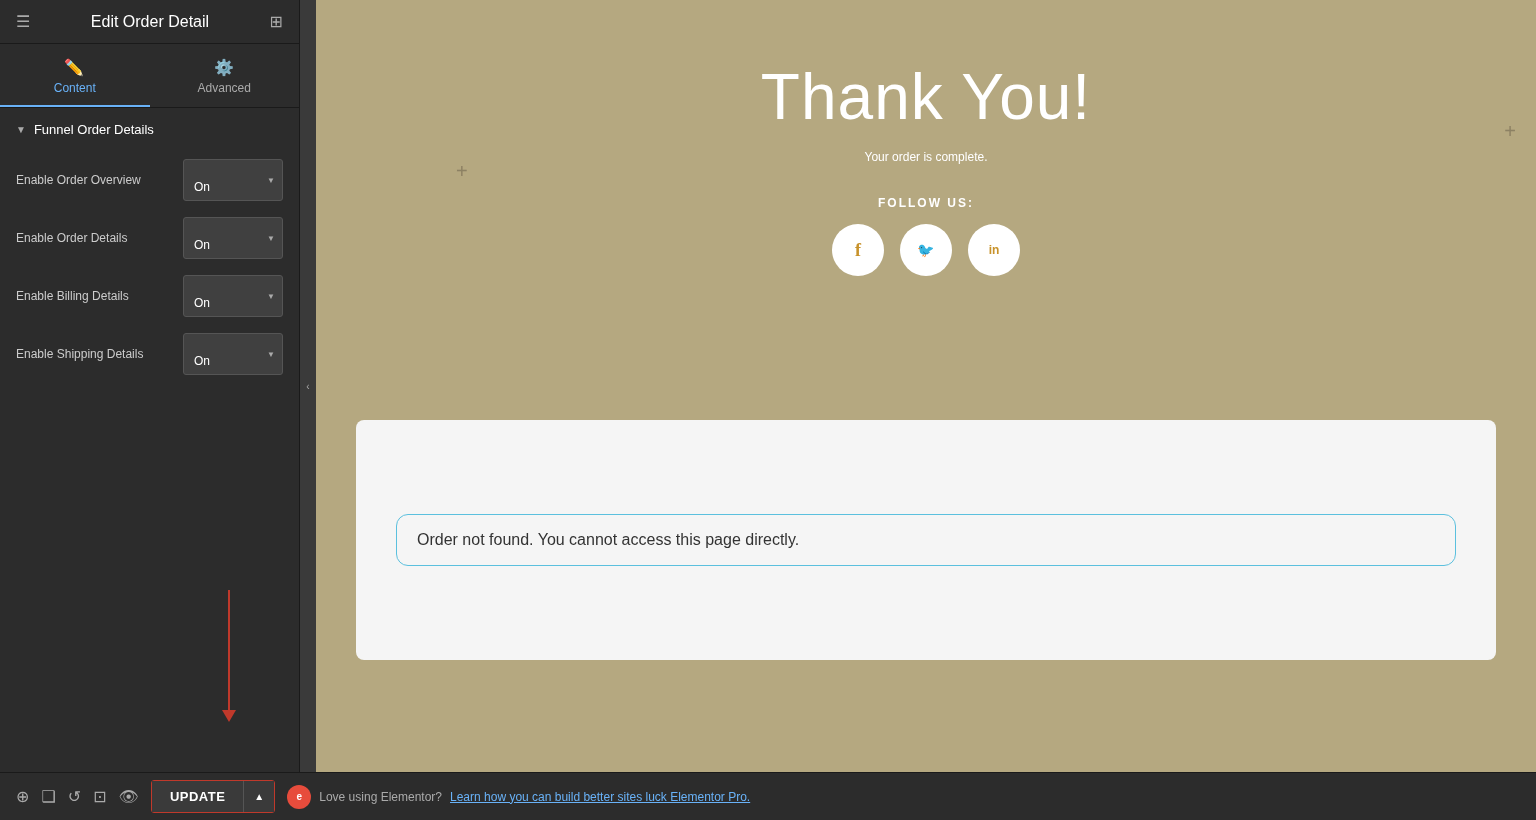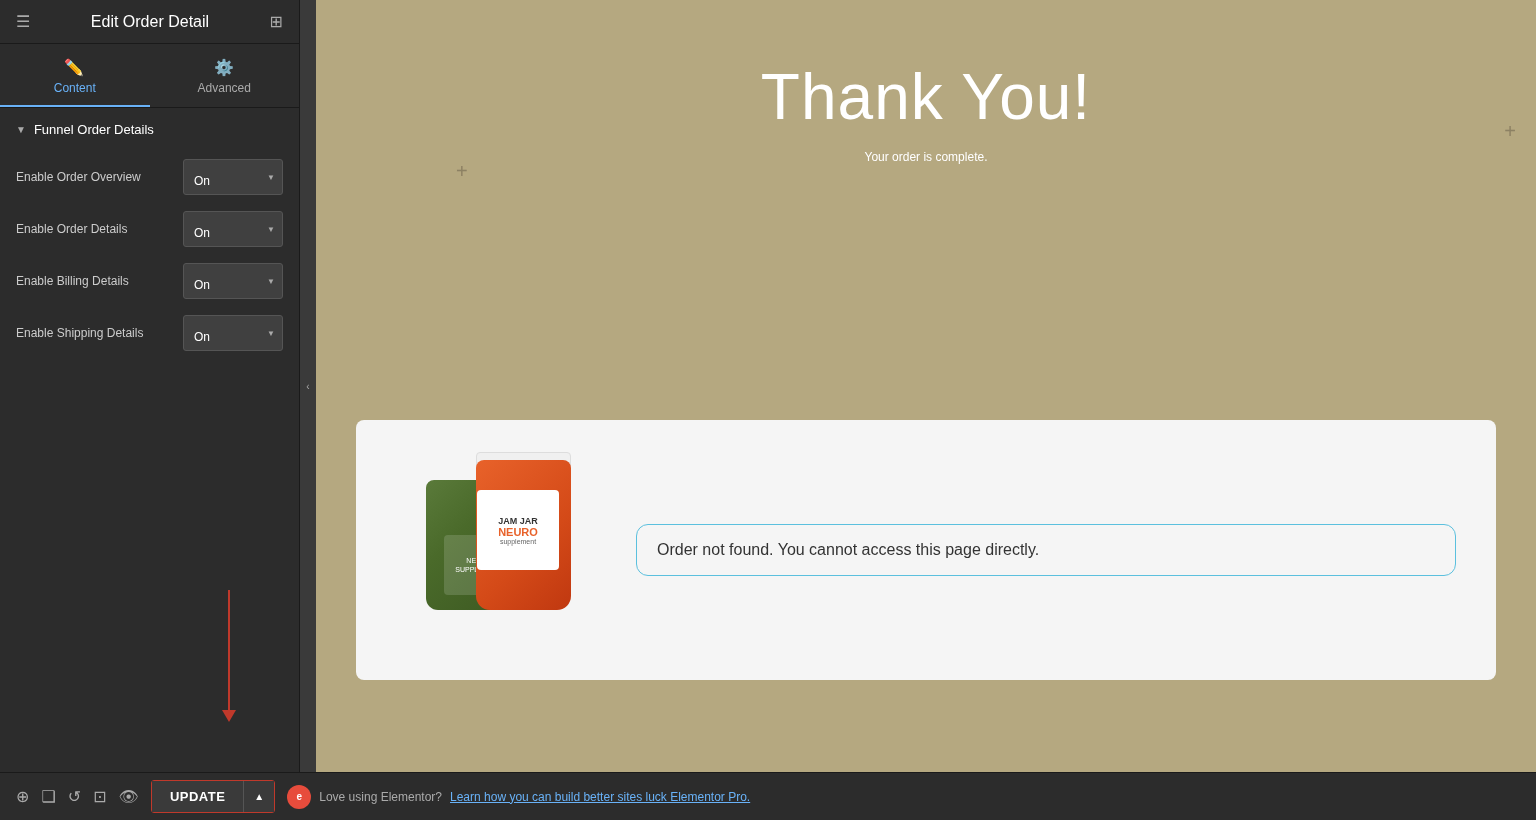--- a/index.html
+++ b/index.html
@@ -22,21 +22,21 @@
     .sidebar-tab .tab-icon { font-size: 16px; }
 
     
     .sidebar-content { flex: 1; padding: 0; overflow-y: auto; }
     .section-header { display: flex; align-items: center; gap: 8px; padding: 14px 16px; cursor: pointer; color: #fff; font-size: 13px; font-weight: 500; }
     .section-header .chevron { font-size: 10px; color: #aaa; }
 
     .form-group { padding: 8px 16px; display: flex; align-items: center; justify-content: space-between; }
     .form-label { color: #ccc; font-size: 12px; flex: 1; }
     .form-select-wrapper { position: relative; }
-    .form-select { background: #404040; border: 1px solid #555; color: #fff; font-size: 12px; padding: 14px 24px 6px 10px; border-radius: 3px; appearance: none; cursor: pointer; min-width: 100px; }
+    .form-select { background: #404040; border: 1px solid #555; color: #fff; font-size: 12px; padding: 20px 24px 6px 10px; border-radius: 3px; appearance: none; cursor: pointer; min-width: 100px; }
     .form-select-wrapper::after { content: '▼'; position: absolute; right: 8px; top: 50%; transform: translateY(-50%); font-size: 8px; color: #aaa; pointer-events: none; }
 
     
     .collapse-handle { width: 16px; background: #3a3a3a; display: flex; align-items: center; justify-content: center; cursor: pointer; color: #aaa; font-size: 10px; position: relative; }
 
     
     .canvas-area { flex: 1; background: #b5a880; display: flex; flex-direction: column; overflow-y: auto; position: relative; }
 
     
     .thank-you-section { background: #b5a880; padding: 40px 20px; display: flex; flex-direction: column; align-items: center; position: relative; min-height: 420px; }
@@ -173,44 +173,39 @@
 
     <div class="canvas-area">
 
       <div class="thank-you-section">
         <span class="plus-icon-tl">+</span>
         <span class="plus-icon-tr">+</span>
 
         <h1 class="thank-you-title">Thank You!</h1>
         <p class="thank-you-subtitle">Your order is complete.</p>
 
+        <div class="follow-section">
+          <div class="follow-label">FOLLOW US:</div>
+          <div class="social-icons">
+            <div class="social-btn">
+              <span style="font-weight:700;font-family:serif;">f</span>
+            </div>
+            <div class="social-btn">
+              <span style="font-size:14px;">🐦</span>
+            </div>
+            <div class="social-btn">
+              <span style="font-size:12px;font-weight:700;">in</span>
+            </div>
+          </div>
+        </div>
       </div>
 
       <div style="background:#b5a880; padding: 0 20px 20px;">
         <div class="order-section">
 
-          <div class="product-image-area">
-            <div class="product-visual">
-
-              <div class="jar-back">
-                <div class="jar-back-label">
-                  <span class="jar-back-text">NEURO<br>SUPPLEMENT</span>
-                </div>
-              </div>
-
-              <div class="jar-front-lid"></div>
-              <div class="jar-front">
-                <div class="jar-front-label">
-                  <span class="jar-front-label-title">JAM JAR</span>
-                  <span class="jar-front-label-brand">NEURO</span>
-                  <span class="jar-front-label-sub">supplement</span>
-                </div>
-              </div>
-            </div>
-          </div>
 
           <div class="order-message-box">
             <span>Order not found. You cannot access this page directly.</span>
           </div>
         </div>
       </div>
 
     </div>
   </div>
 

